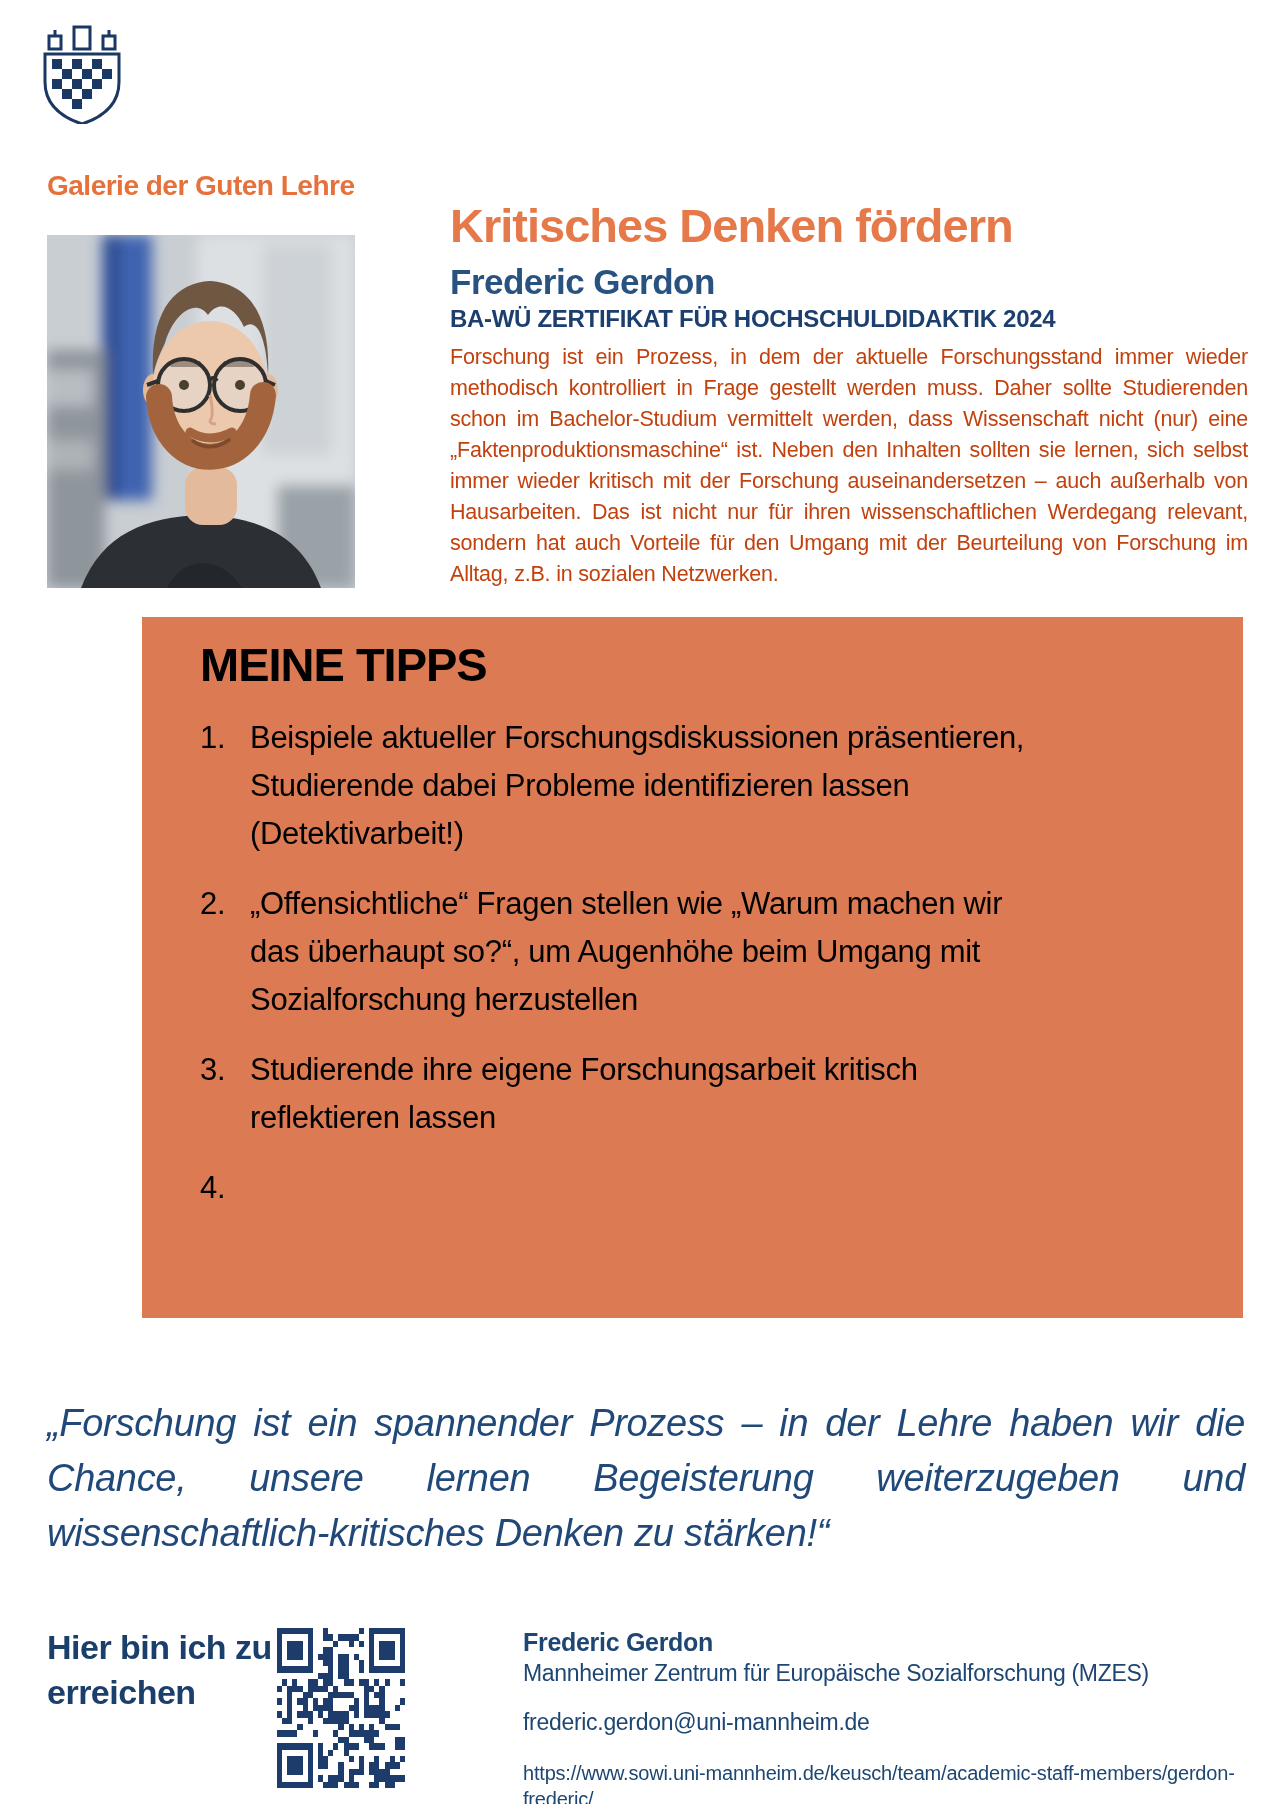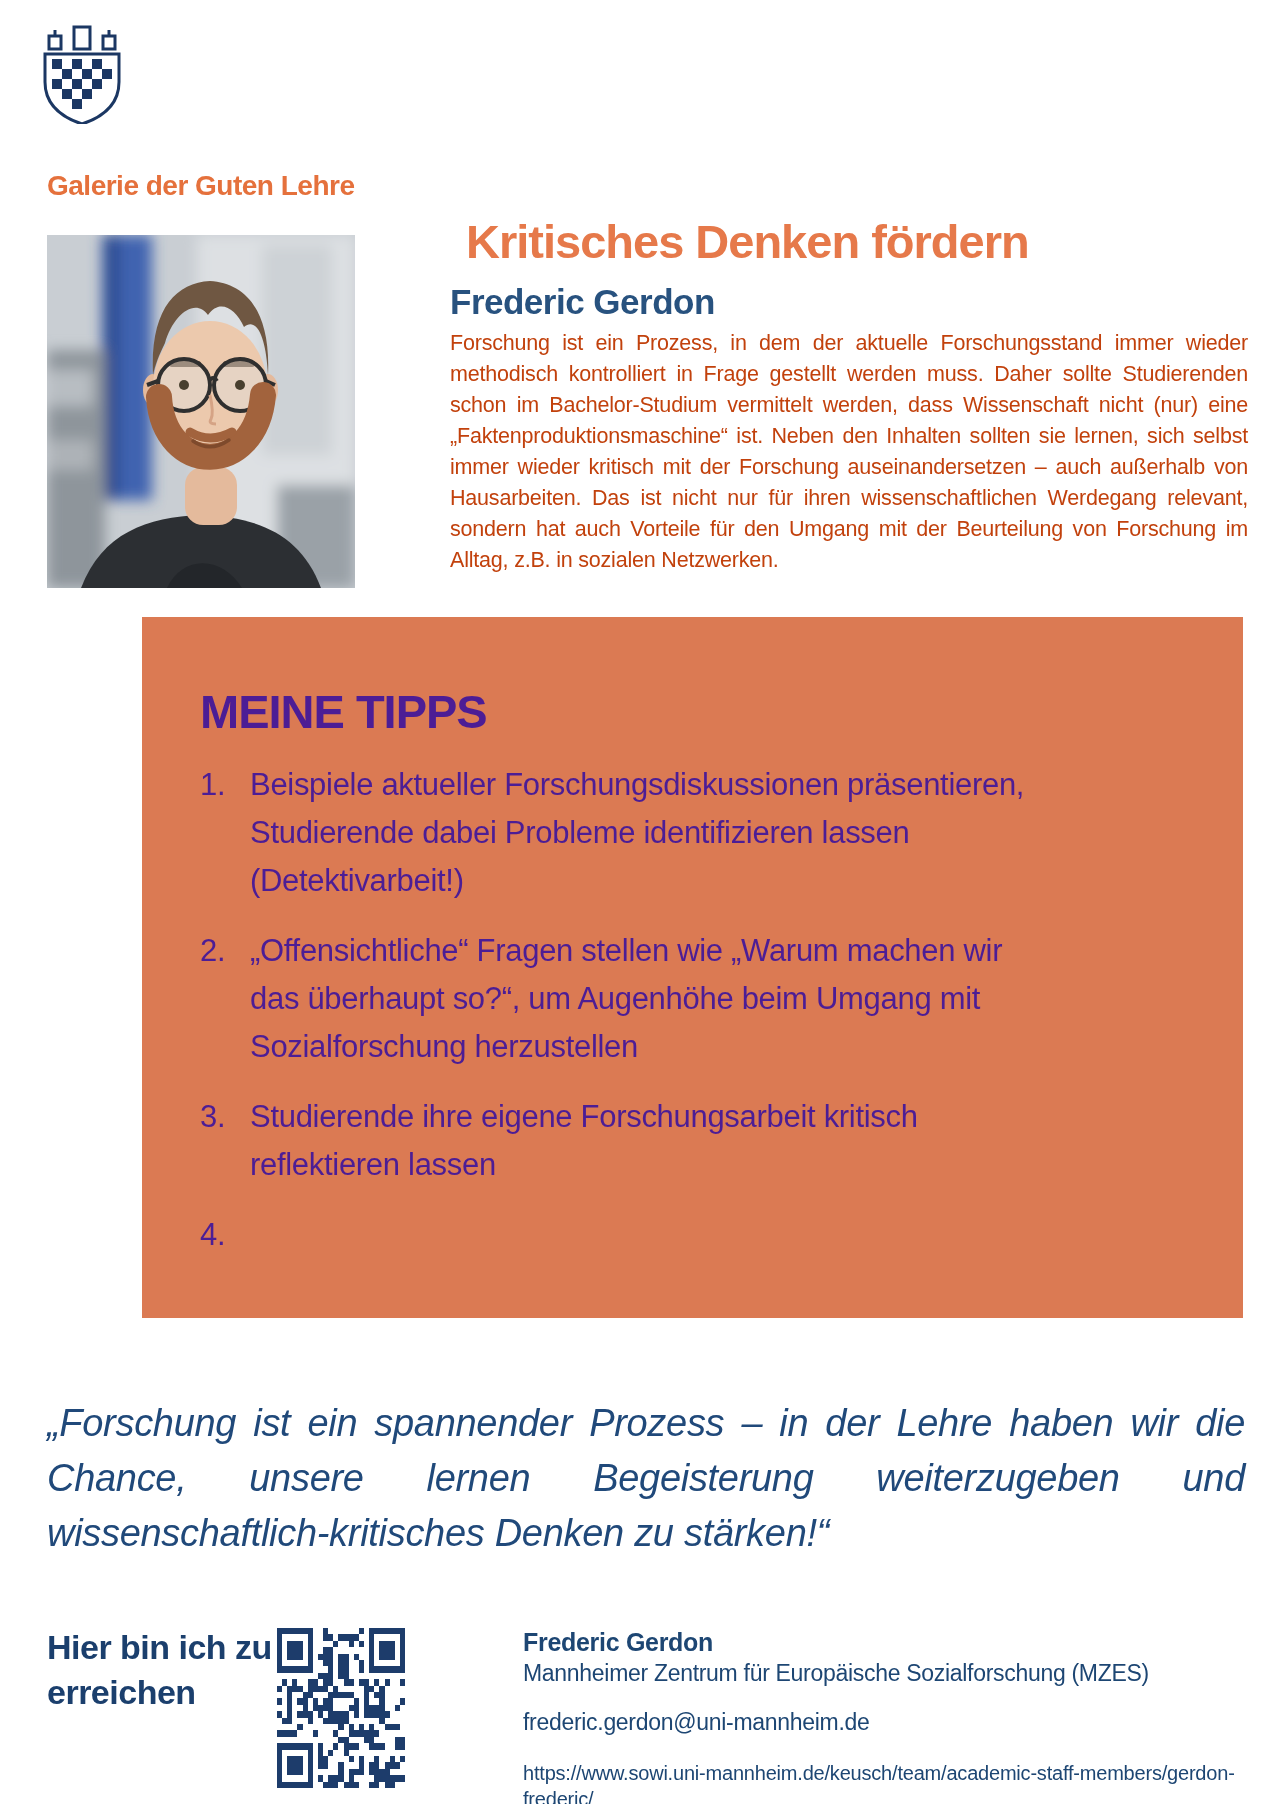--- a/index.html
+++ b/index.html
@@ -24,37 +24,37 @@
   .gallery-label{
     position:absolute;left:47px;top:170px;
     font-size:28px;font-weight:bold;color:#e5713c;letter-spacing:-0.5px;
   }
   
   .photo{position:absolute;left:47px;top:235px;width:308px;height:353px;overflow:hidden;}
   .photo svg{display:block;width:100%;height:100%;}
   
   .profile{position:absolute;left:450px;top:200px;width:798px;}
   .p-title{
-    margin:16px;font-size:47px;font-weight:bold;color:#e6794a;letter-spacing:-1px;line-height:1.1;
+    margin:0;font-size:47px;font-weight:bold;color:#e6794a;letter-spacing:-1px;line-height:1.1;
   }
   .p-name{
     margin:12px 0 0 0;font-size:35px;font-weight:bold;color:#28527f;letter-spacing:-0.5px;line-height:1.05;
   }
   .p-cert{
     margin:5px 0 0 0;font-size:24px;font-weight:bold;color:#1c3f6e;letter-spacing:-0.3px;line-height:1.2;
   }
   .p-desc{
     margin:8px 0 0 0;font-size:21.5px;line-height:31px;color:#c2410c;
     text-align:justify;letter-spacing:-0.2px;
   }
   
   .tips-box{
     position:absolute;left:142px;top:617px;width:1101px;height:701px;
-    background:#db7a53;color:#4c1d95;box-sizing:border-box;
-    padding:71px 60px 0 58px;
+    background:#db7a53;color:#000000;box-sizing:border-box;
+    padding:24px 60px 0 58px;
   }
   .tips-heading{
     margin:0;font-size:47px;font-weight:bold;letter-spacing:-1px;line-height:1.0;
   }
   .tips-list{margin-top:26px;}
   .tip{display:flex;margin-bottom:22px;font-size:31px;line-height:48px;letter-spacing:-0.3px;}
   .tip-num{flex:0 0 50px;}
   .tip-text{flex:0 1 auto;max-width:790px;}
   
   .quote{
@@ -157,20 +157,21 @@
       <path d="M112,162 C117,242 209,242 216,160" fill="none" stroke="#a2633d" stroke-width="26" stroke-linecap="round"></path>
       <path d="M143,197 q20,12 42,0" fill="none" stroke="#a2633d" stroke-width="9" stroke-linecap="round"></path>
 
       <path d="M146,206 q17,12 36,-1" fill="none" stroke="#7e4a2c" stroke-width="3.5" stroke-linecap="round"></path>
     </svg>
   </div>
 
   <section class="profile">
     <h1 class="p-title">Kritisches Denken fördern</h1>
     <h2 class="p-name">Frederic Gerdon</h2>
+    <h3 class="p-cert">BA-WÜ ZERTIFIKAT FÜR HOCHSCHULDIDAKTIK 2024</h3>
     <p class="p-desc">Forschung ist ein Prozess, in dem der aktuelle Forschungsstand immer wieder methodisch kontrolliert in Frage gestellt werden muss. Daher sollte Studierenden schon im Bachelor-Studium vermittelt werden, dass Wissenschaft nicht (nur) eine „Faktenproduktionsmaschine“ ist. Neben den Inhalten sollten sie lernen, sich selbst immer wieder kritisch mit der Forschung auseinandersetzen – auch außerhalb von Hausarbeiten. Das ist nicht nur für ihren wissenschaftlichen Werdegang relevant, sondern hat auch Vorteile für den Umgang mit der Beurteilung von Forschung im Alltag, z.B. in sozialen Netzwerken.</p>
   </section>
 
   <section class="tips-box">
     <h2 class="tips-heading">MEINE TIPPS</h2>
     <div class="tips-list">
       <div class="tip">
         <span class="tip-num">1.</span>
         <span class="tip-text">Beispiele aktueller Forschungsdiskussionen präsentieren, Studierende dabei Probleme identifizieren lassen (Detektivarbeit!)</span>
       </div>

